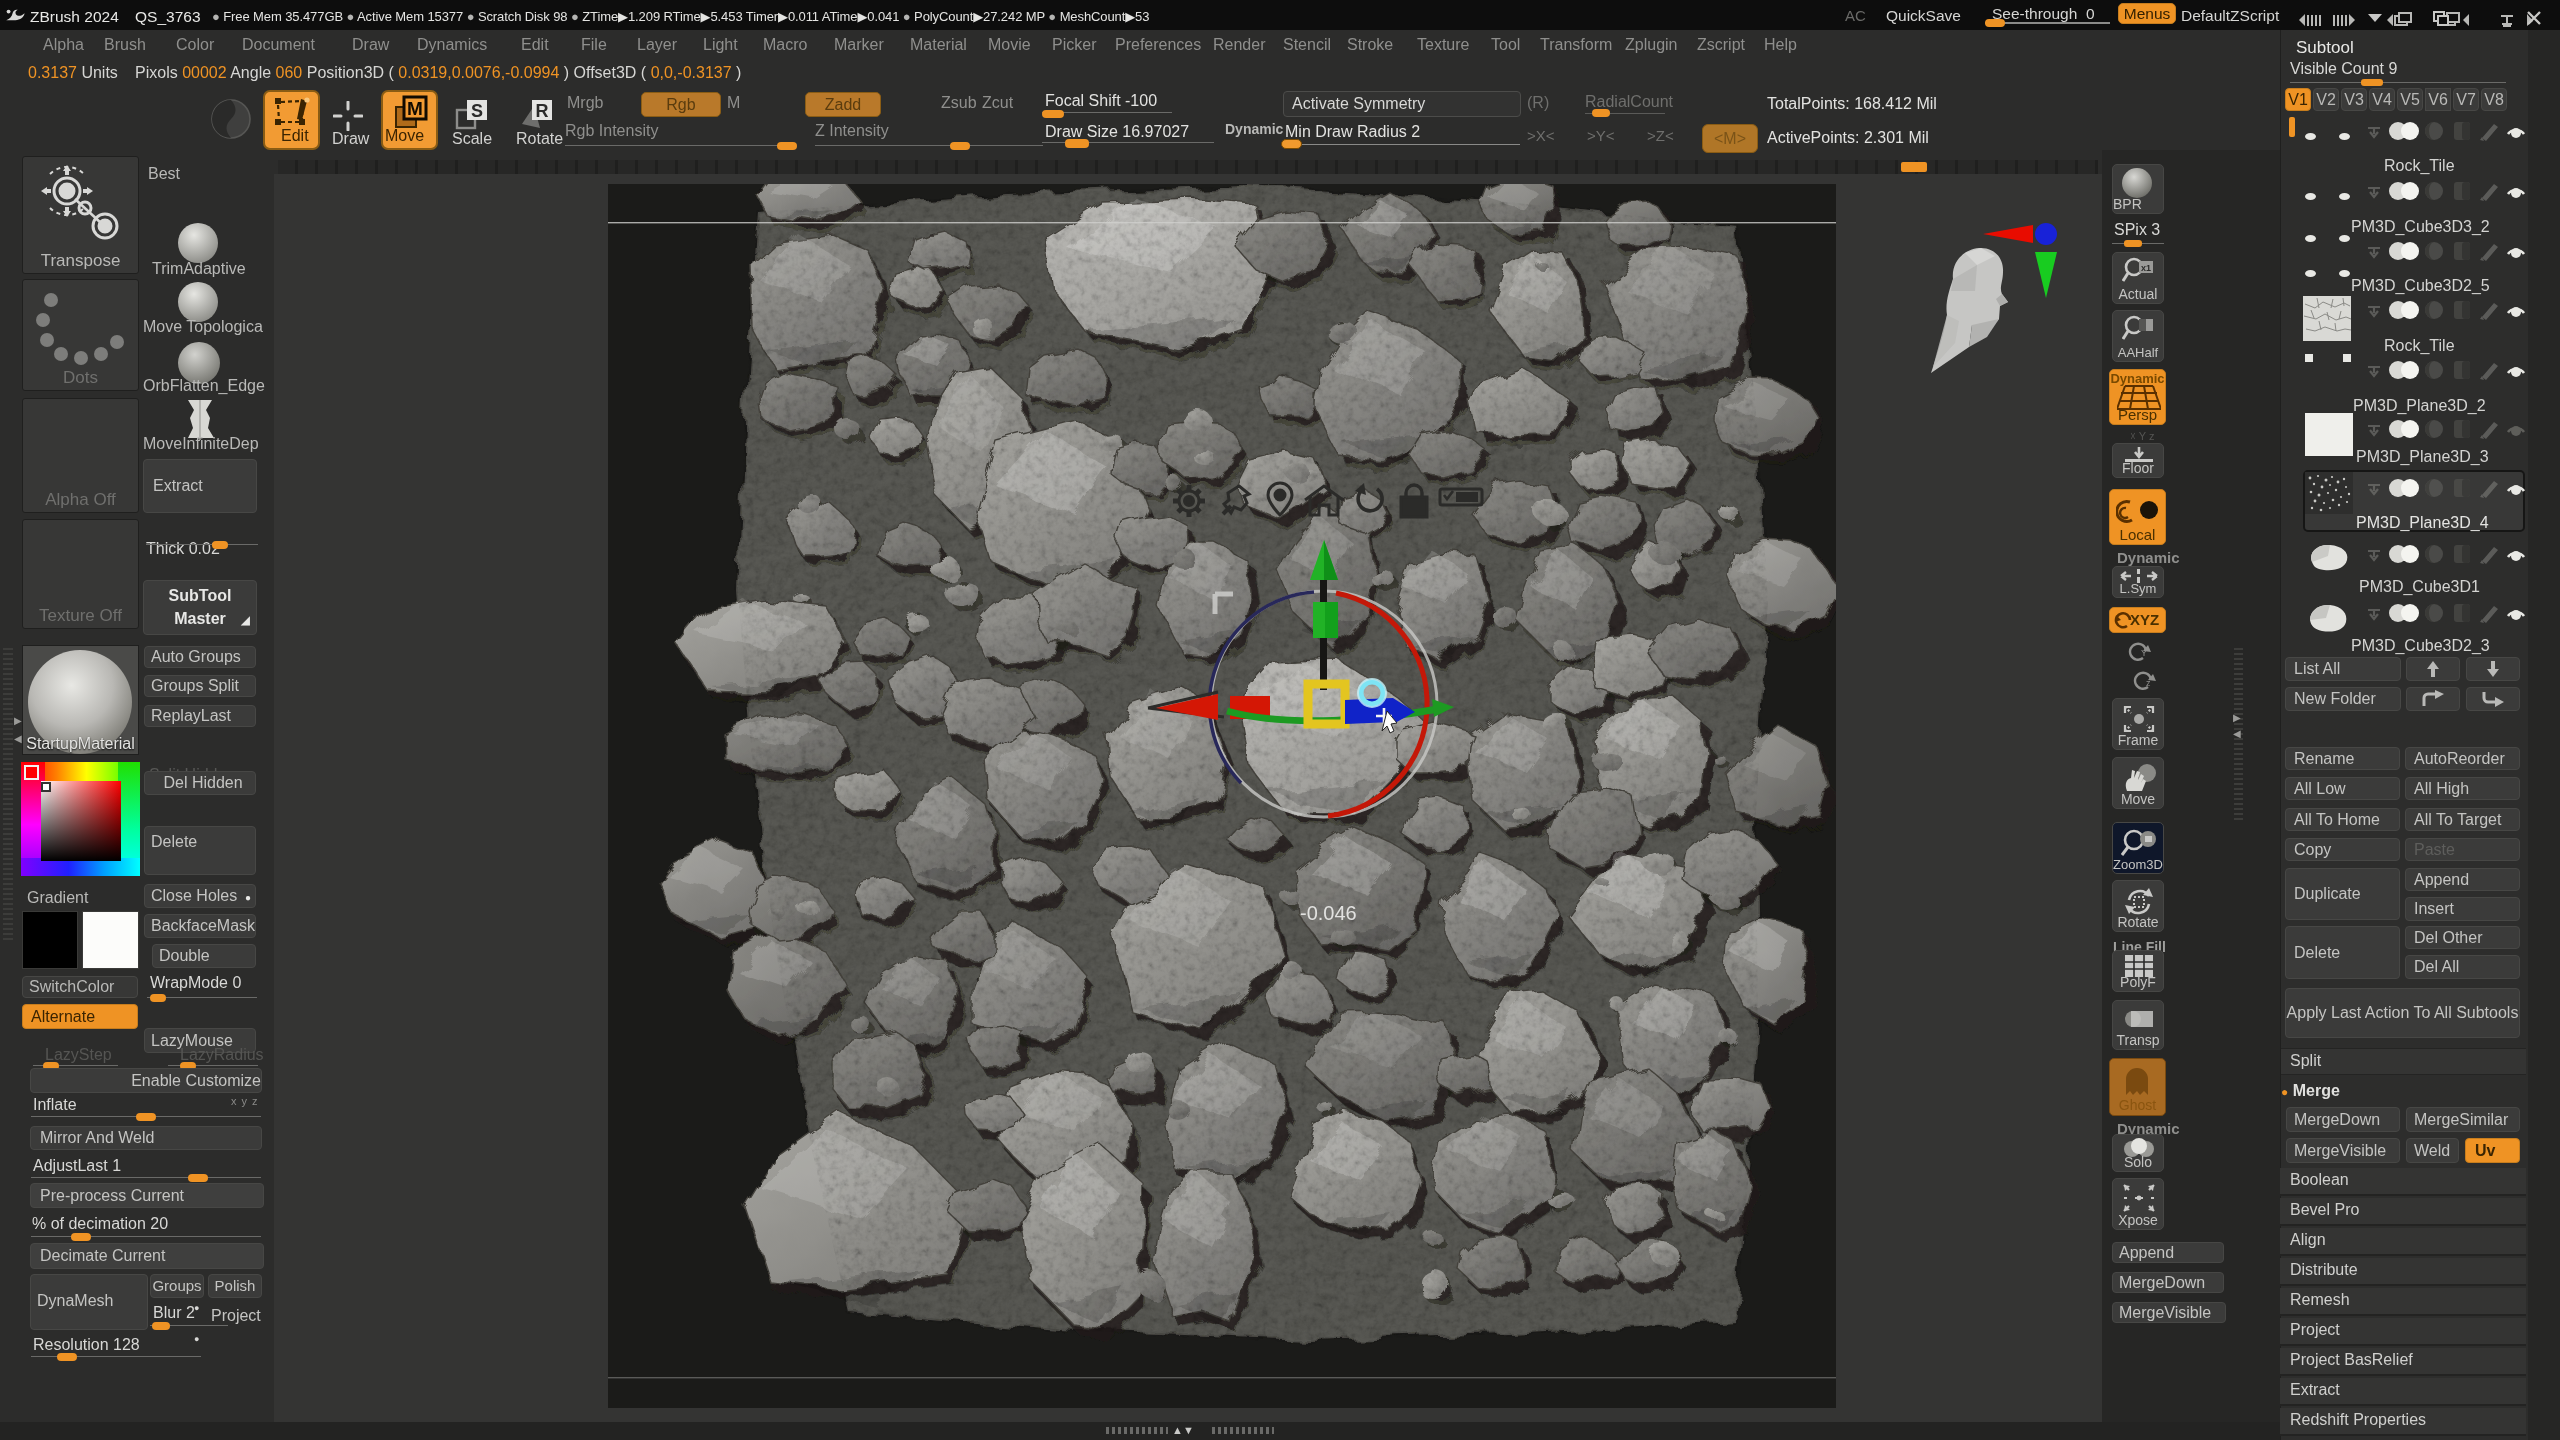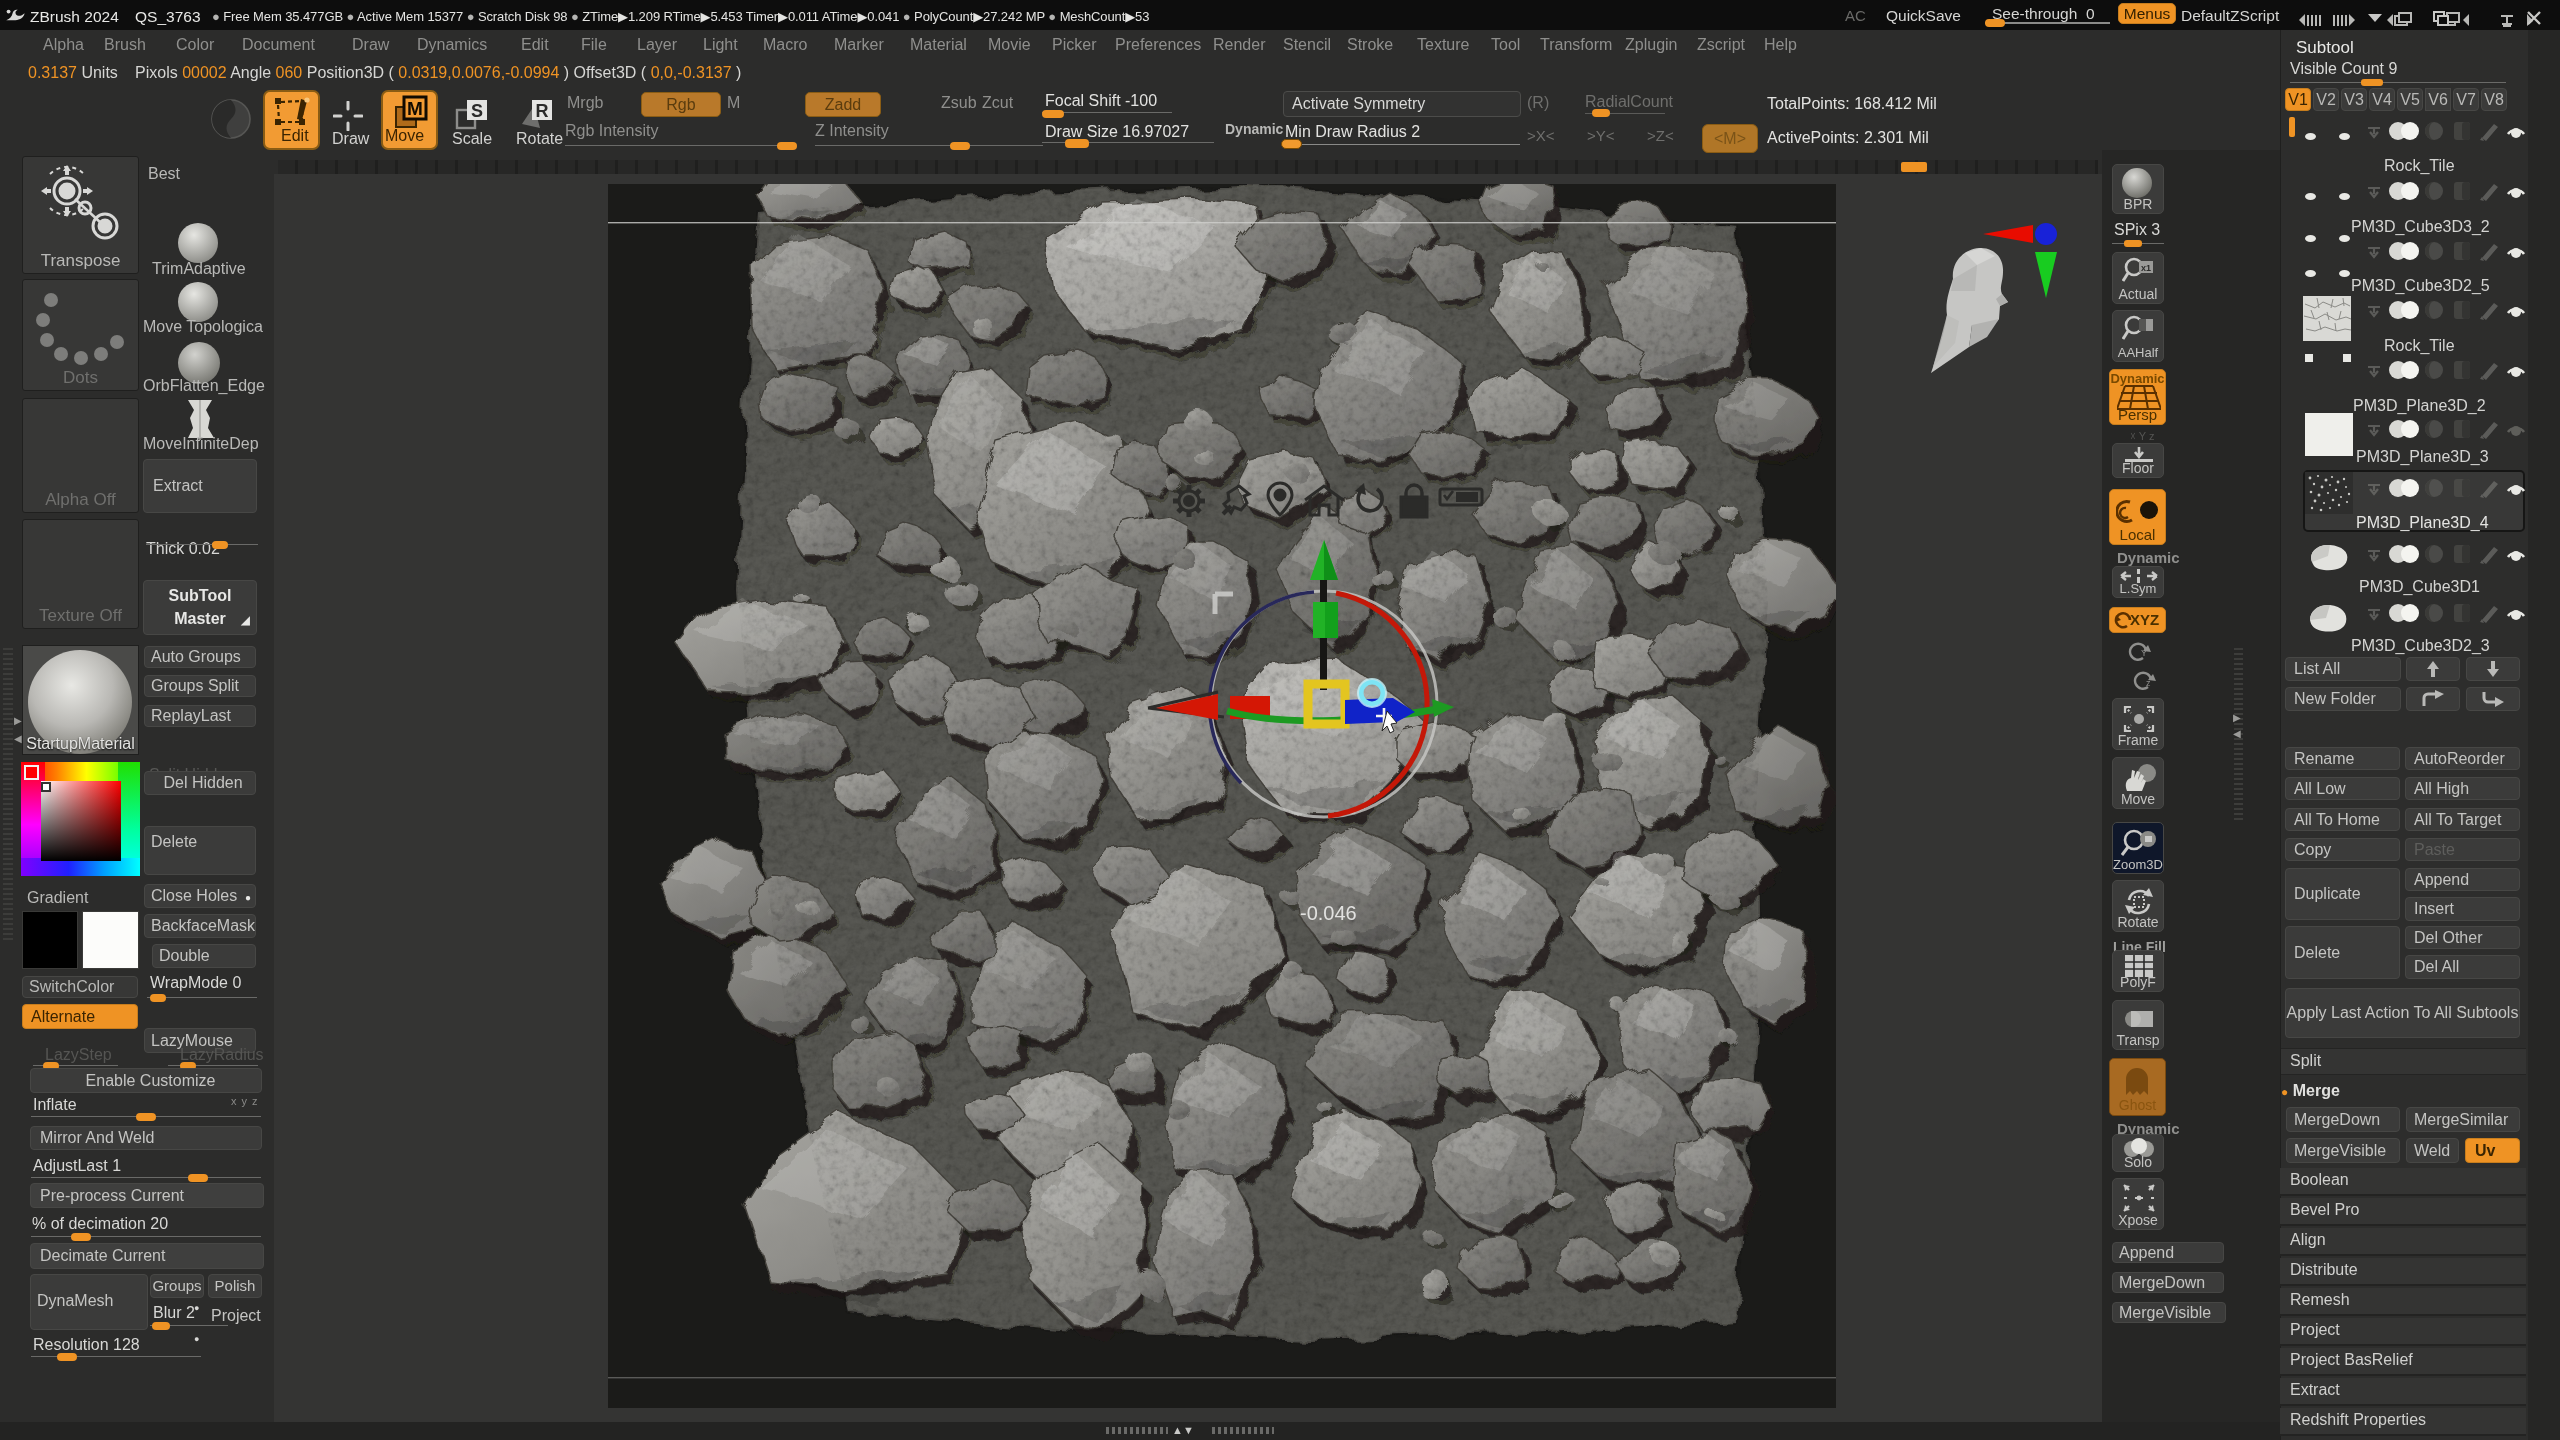--- a/index.html
+++ b/index.html
@@ -956,21 +956,21 @@
 <div class="t" style="left:150px;top:974px;font-size:16px;color:#d8d8d6;font-weight:normal;">WrapMode 0</div>
 <div style="position:absolute;left:147px;top:997px;width:110px;height:1px;background:#6a6a68"></div>
 <div style="position:absolute;left:150px;top:994px;width:16px;height:8px;background:#ef9324;border-radius:4px"></div>
 <div class="b " style="left:144px;top:1004px;width:112px;height:25px;background:#3b3b3a;border:1px solid #474745;border-radius:4px;font-size:16px;color:#c4c4c2;text-align:left;padding-left:6px;line-height:23px;font-weight:normal;margin-top:24px;">LazyMouse</div>
 <div class="t" style="left:45px;top:1046px;font-size:16px;color:#555553;font-weight:normal;">LazyStep</div>
 <div style="position:absolute;left:33px;top:1065px;width:85px;height:1px;background:#6a6a68"></div>
 <div style="position:absolute;left:43px;top:1062px;width:16px;height:8px;background:#ef9324;border-radius:4px"></div>
 <div class="t" style="left:180px;top:1046px;font-size:16px;color:#555553;font-weight:normal;">LazyRadius</div>
 <div style="position:absolute;left:168px;top:1065px;width:90px;height:1px;background:#6a6a68"></div>
 <div style="position:absolute;left:180px;top:1062px;width:16px;height:8px;background:#ef9324;border-radius:4px"></div>
-<div class="b " style="left:30px;top:1068px;width:232px;height:25px;background:#3b3b3a;border:1px solid #474745;border-radius:4px;font-size:16px;color:#c4c4c2;text-align:center;padding-left:9px;line-height:23px;font-weight:normal;">Enable Customize</div>
+<div class="b " style="left:30px;top:1068px;width:232px;height:25px;background:#3b3b3a;border:1px solid #474745;border-radius:4px;font-size:16px;color:#c4c4c2;text-align:right;padding-left:9px;line-height:23px;font-weight:normal;">Enable Customize</div>
 <div class="t" style="left:33px;top:1096px;font-size:16px;color:#d8d8d6;font-weight:normal;">Inflate</div>
 <div class="t" style="left:231px;top:1095px;font-size:11px;color:#8a8a88;font-weight:normal;"><span style="font-size:11px;letter-spacing:1px;color:#8a8a88">x y z</span></div>
 <div style="position:absolute;left:31px;top:1116px;width:230px;height:1px;background:#6a6a68"></div>
 <div style="position:absolute;left:136px;top:1113px;width:20px;height:8px;background:#ef9324;border-radius:4px"></div>
 <div class="b " style="left:30px;top:1126px;width:232px;height:24px;background:#3b3b3a;border:1px solid #474745;border-radius:4px;font-size:16px;color:#c4c4c2;text-align:left;padding-left:9px;line-height:22px;font-weight:normal;">Mirror And Weld</div>
 <div class="t" style="left:33px;top:1157px;font-size:16px;color:#d8d8d6;font-weight:normal;">AdjustLast 1</div>
 <div style="position:absolute;left:31px;top:1177px;width:230px;height:1px;background:#6a6a68"></div>
 <div style="position:absolute;left:188px;top:1174px;width:20px;height:8px;background:#ef9324;border-radius:4px"></div>
 <div class="b " style="left:30px;top:1183px;width:234px;height:25px;background:#3f3f3e;border:1px solid #474745;border-radius:4px;font-size:16px;color:#c4c4c2;text-align:left;padding-left:9px;line-height:23px;font-weight:normal;">Pre-process Current</div>
 <div class="t" style="left:32px;top:1215px;font-size:16px;color:#d8d8d6;font-weight:normal;">% of decimation 20</div>
@@ -997,21 +997,21 @@
 <div style="position:absolute;left:2112px;top:164px;width:52px;height:50px;background:#3b3b3a;border:1px solid #474745;border-radius:5px">
     <svg style="position:absolute;left:8px;top:2px" width="32" height="32">
 <defs>
         <radialGradient id="bg82" cx="40%" cy="30%" r="75%">
 <stop offset="0%" stop-color="#d8d8d4"></stop>
           <stop offset="100%" stop-color="#6a6a64"></stop>
         </radialGradient>
       </defs>
 <circle cx="16" cy="16" r="15" fill="url(#bg82)"></circle>
     </svg>
-    <div style="position:absolute;left:0;right:0;bottom:1px;text-align:center;font-size:14px;color:#c4c4c2">BPR</div>
+    <div style="position:absolute;left:0;right:0;bottom:1px;text-align:left;font-size:14px;color:#c4c4c2">BPR</div>
   </div>
 <div class="t" style="left:2114px;top:221px;font-size:16px;color:#d8d8d6;font-weight:normal;">SPix 3</div>
 <div style="position:absolute;left:2112px;top:243px;width:52px;height:1px;background:#6a6a68"></div>
 <div style="position:absolute;left:2124px;top:240px;width:18px;height:7px;background:#ef9324;border-radius:3px"></div>
 <div style="position:absolute;left:2112px;top:252px;width:52px;height:52px;background:#3b3b3a;border:1px solid #474745;border-radius:5px">
     <svg style="position:absolute;left:9px;top:4px" width="34" height="28" viewBox="0 0 34 28">
 <circle cx="12" cy="10" r="8" fill="none" stroke="#c9c9c7" stroke-width="2.6"></circle>
 <path d="M6 16 L1 24" stroke="#c9c9c7" stroke-width="3"></path>
 <rect x="17" y="4" width="14" height="12" fill="#9a9a98"></rect>
       <text x="24" y="14" font-size="9" fill="#2b2b2a" text-anchor="middle" font-weight="bold" font-family="Liberation Sans">x1</text>

